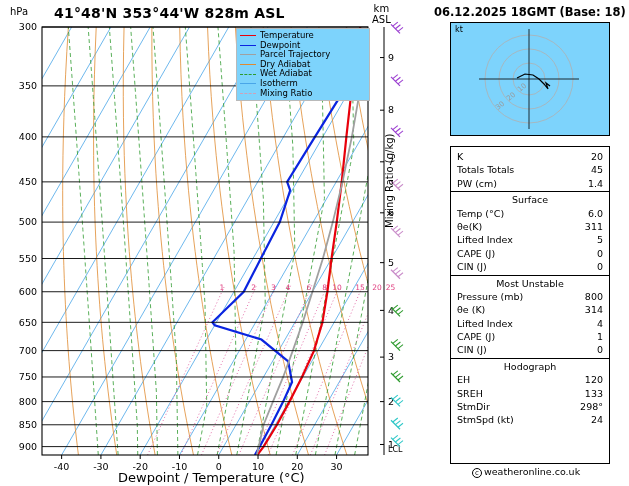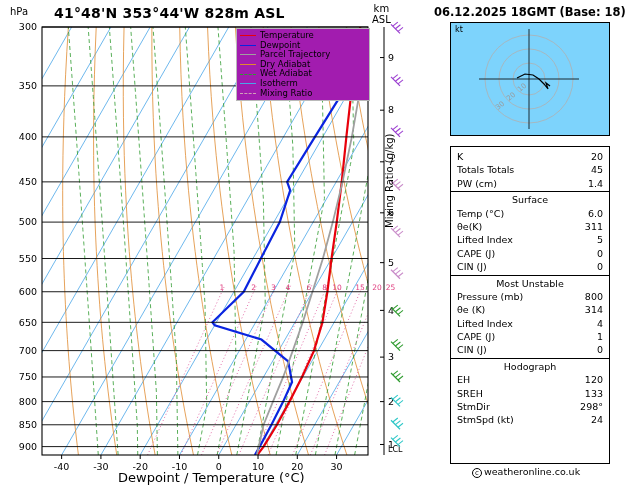--- a/index.html
+++ b/index.html
@@ -8,21 +8,21 @@
 
   
   #skewt{position:absolute;left:0;top:0;width:430px;height:486px;}
   .hpa-label{position:absolute;left:10px;top:6px;font-size:10px;color:#000;}
   .title-left{position:absolute;left:54px;top:5px;font-size:14px;font-weight:bold;color:#000;letter-spacing:.2px;}
   .km-label{position:absolute;left:372px;top:3px;font-size:10px;color:#000;text-align:center;line-height:11px;}
 
   .xaxis-title{position:absolute;left:118px;top:470px;font-size:13px;color:#000;}
   .mixing-title{position:absolute;left:384px;top:228px;font-size:10px;color:#000;transform:rotate(-90deg);transform-origin:left top;white-space:nowrap;}
 
-  .legend{position:absolute;left:236px;top:28px;width:126px;background:#a21caf;border:1px solid #b9b9b9;padding:2px 3px;font-size:8.5px;line-height:9.6px;color:#000;}
+  .legend{position:absolute;left:236px;top:28px;width:126px;background:#7dd3fc;border:1px solid #b9b9b9;padding:2px 3px;font-size:8.5px;line-height:9.6px;color:#000;}
   .legend .row{display:flex;align-items:center;height:9.6px;}
   .legend .swatch{width:16px;height:0;border-top-width:1.6px;border-top-style:solid;margin-right:4px;flex:none;}
   .legend .swatch.dash{border-top-style:dashed;}
 
   
   #right{position:absolute;left:432px;top:0;width:197px;height:486px;}
   .date-line{position:absolute;left:2px;top:5px;font-size:11.5px;font-weight:bold;color:#000;}
   .hodo-box{position:absolute;left:18px;top:22px;width:158px;height:112px;border:1px solid #000;background:#7dd3fc;}
   .hodo-kt{position:absolute;left:4px;top:2px;font-size:8px;color:#000;}
 

